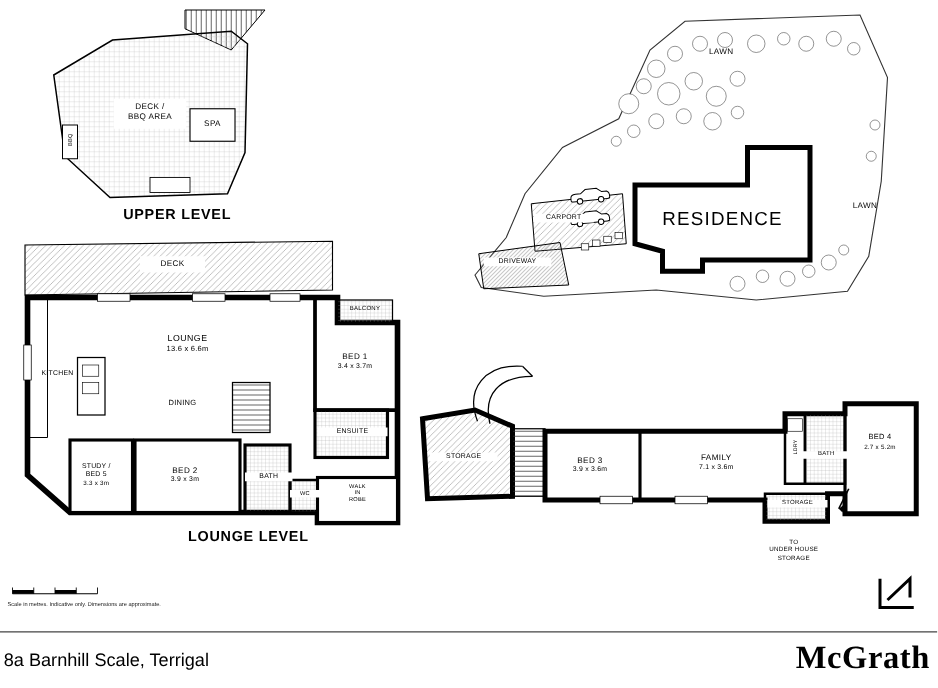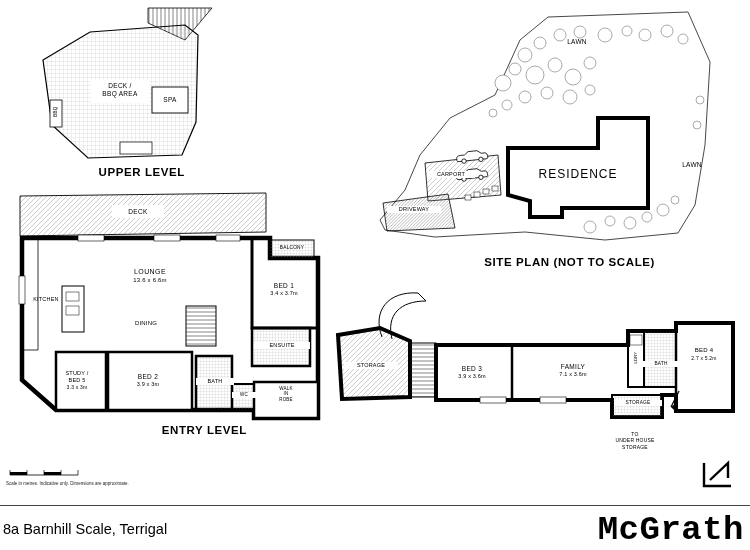--- a/index.html
+++ b/index.html
@@ -8,22 +8,22 @@
   .abs{position:absolute;}
   .plan{position:absolute;}
   .plan svg{position:absolute;left:0;top:0;}
   .lbl{position:absolute;text-align:center;line-height:1.25;letter-spacing:.2px;}
   .lbl.bg{background:#fff;padding:0 1px;}
   .rn{font-size:6.5px;letter-spacing:.3px;}
   .dim{font-size:5.5px;}
   .plan-title{position:absolute;font-weight:bold;font-size:11.5px;letter-spacing:.6px;text-align:right;}
   .tiny{font-size:4.5px;line-height:1.2;}
   .addr{position:absolute;left:3px;top:521px;font-size:14.5px;}
-  .brand{position:absolute;right:6px;top:511px;font-family:Liberation Mono, monospace;
-         font-weight:bold;font-size:34px;letter-spacing:.5px;}
+  .brand{position:absolute;right:6px;top:511px;font-family:Liberation Serif, serif;
+         font-weight:bold;font-size:26px;letter-spacing:.5px;}
   .rule{position:absolute;left:0;top:505px;width:750px;height:1px;background:#444;}
   .note{position:absolute;left:6px;top:481px;font-size:4.5px;color:#222;}
 </style>
 </head>
 <body>
 
 <div class="page">
 
   <svg width="0" height="0" style="position:absolute">
     <defs>
@@ -117,25 +117,24 @@
         <g transform="translate(80,165) rotate(-6)">
           <path d="M1 7 Q1 4 5 4 L9 4 L13 1 L22 1 L26 4 L30 4 Q32 5 32 7 L32 9 Q32 10 30 10 L3 10 Q1 10 1 9 Z" fill="#fff" stroke="#000" stroke-width="0.8"></path>
           <circle cx="8" cy="10" r="2.2" fill="#fff" stroke="#000" stroke-width="0.8"></circle>
           <circle cx="25" cy="10" r="2.2" fill="#fff" stroke="#000" stroke-width="0.8"></circle>
         </g>
       </g>
       <path d="M133 143 L223 143 L223 113 L273 113 L273 203 L187 203 L187 212 L155 212 L155 196 L133 190 Z" fill="#fff" stroke="#000" stroke-width="4"></path>
     </svg>
     <div class="lbl rn" style="left:172px;top:33px;width:60px">LAWN</div>
     <div class="lbl rn" style="left:292px;top:156px;width:50px">LAWN</div>
-    <div class="lbl" style="left:148px;top:162px;width:110px;font-size:12px;letter-spacing:1px">RESIDENCE</div>
+    <div class="lbl" style="left:148px;top:162px;width:110px;font-size:15px;letter-spacing:1px">RESIDENCE</div>
     <div class="lbl bg" style="left:52px;top:166px;width:46px;font-size:5.5px">CARPORT</div>
     <div class="lbl bg" style="left:12px;top:201px;width:52px;font-size:5.5px">DRIVEWAY</div>
   </div>
-  <div class="plan-title" style="left:405px;top:256px;width:250px">SITE PLAN (NOT TO SCALE)</div>
 
   <div class="plan" style="left:8px;top:190px;width:330px;height:234px">
     <svg viewBox="0 0 330 234" width="330" height="234">
       <polygon points="12,6 258,3 258,42 12,46" fill="url(#pDiag)" stroke="#000" stroke-width="0.9"></polygon>
       <rect x="104" y="15" width="52" height="13" fill="#fff"></rect>
       <path d="M14 48 L262 48 L262 68 L310 68 L310 228 L246 228 L246 220 L48 220 L14 190 Z" fill="#fff" stroke="#000" stroke-width="4.5" stroke-linejoin="miter"></path>
       <rect x="262" y="50" width="44" height="18" fill="url(#pTile)" stroke="#000" stroke-width="1"></rect>
       <path d="M244 48 L244 138 L310 138" fill="none" stroke="#000" stroke-width="3"></path>
       <rect x="244" y="138" width="58" height="38" fill="url(#pTile)" stroke="#000" stroke-width="2.5"></rect>
       <rect x="246" y="192" width="64" height="36" fill="#fff" stroke="#000" stroke-width="2.5"></rect>
@@ -178,21 +177,21 @@
       <div class="dim">3.9 x 3m</div>
     </div>
     <div class="lbl bg" style="left:188px;top:188px;width:36px;font-size:5.5px">BATH</div>
     <div class="lbl bg" style="left:224px;top:202px;width:22px;font-size:4.5px">WC</div>
     <div class="lbl" style="left:248px;top:196px;width:60px">
       <div class="tiny">WALK</div>
       <div class="tiny">IN</div>
       <div class="tiny">ROBE</div>
     </div>
   </div>
-  <div class="plan-title" style="left:97px;top:424px;width:150px">ENTRY LEVEL</div>
+  <div class="plan-title" style="left:97px;top:424px;width:150px">LOUNGE LEVEL</div>
 
   <div class="plan" style="left:330px;top:283px;width:410px;height:190px">
     <svg viewBox="0 0 410 190" width="410" height="190">
       <polygon points="8,52 50,45 80,58 80,114 12,116" fill="url(#pDiag)" stroke="#000" stroke-width="4"></polygon>
       <g fill="none" stroke="#000" stroke-width="1">
         <path d="M52 54 C42 28 58 8 88 10"></path>
         <path d="M62 56 C56 32 70 18 96 18"></path>
         <path d="M88 10 L96 18"></path>
       </g>
       <rect x="80" y="60" width="26" height="54" fill="url(#pStairH)" stroke="#000" stroke-width="1"></rect>

